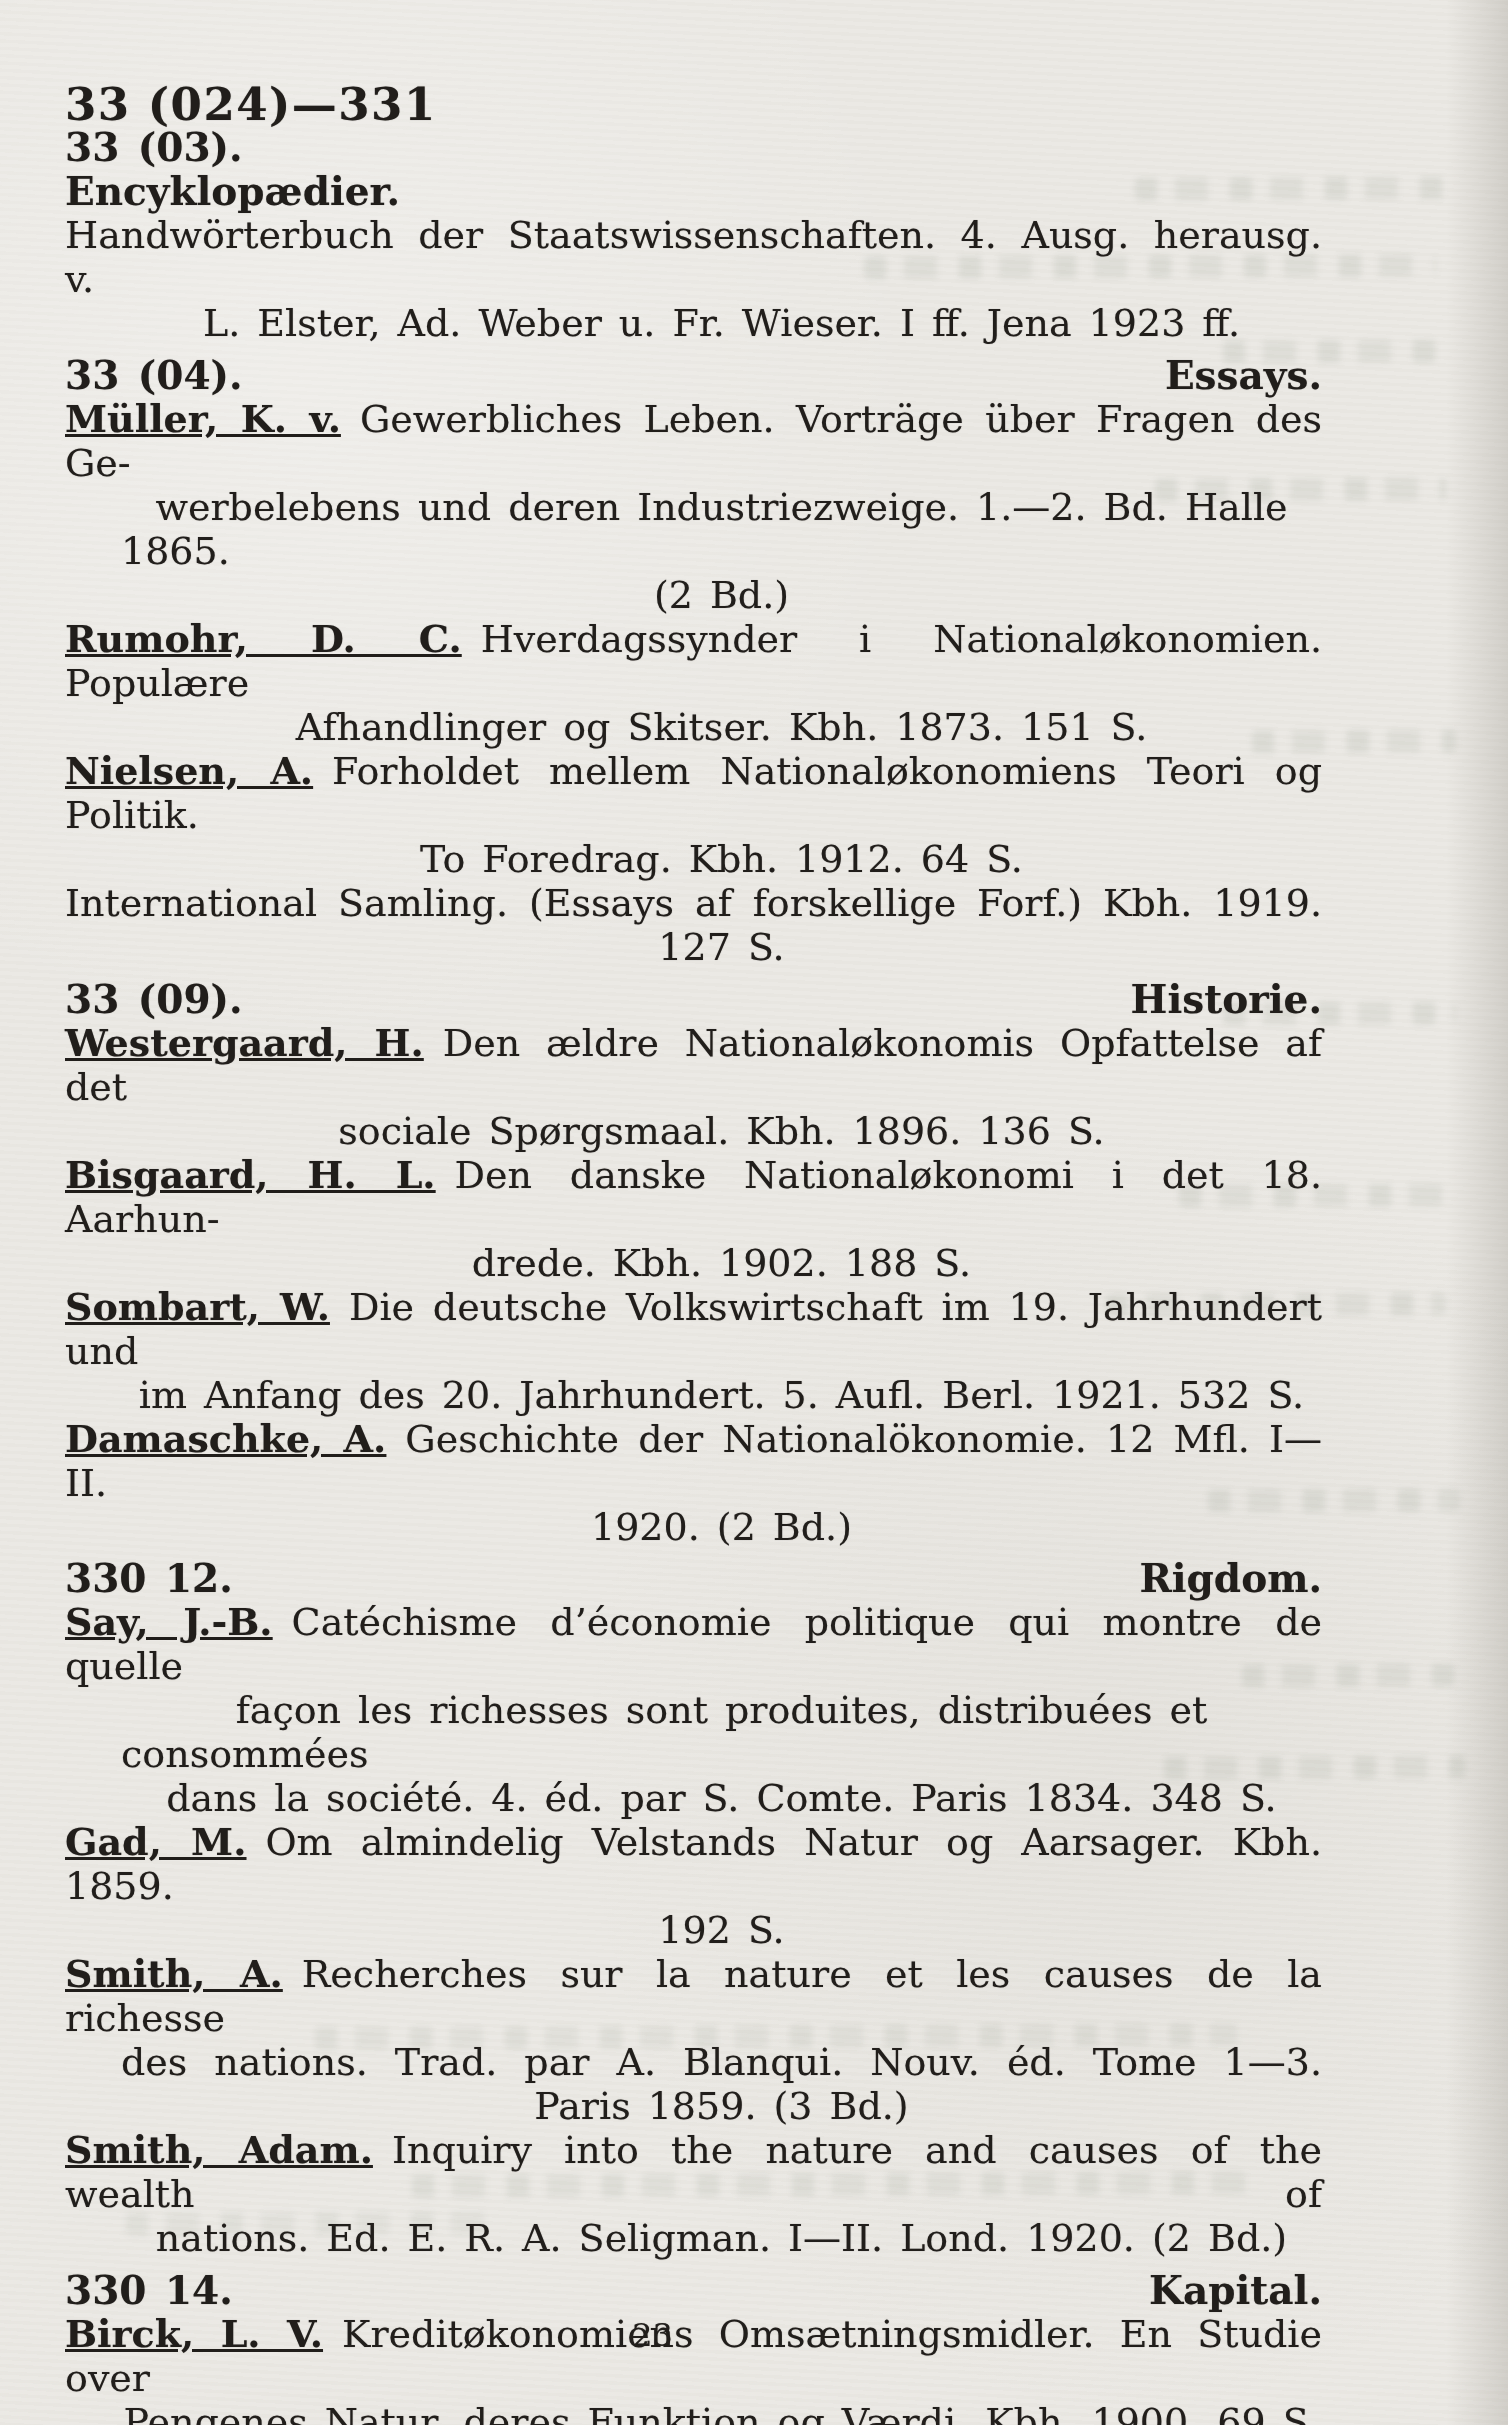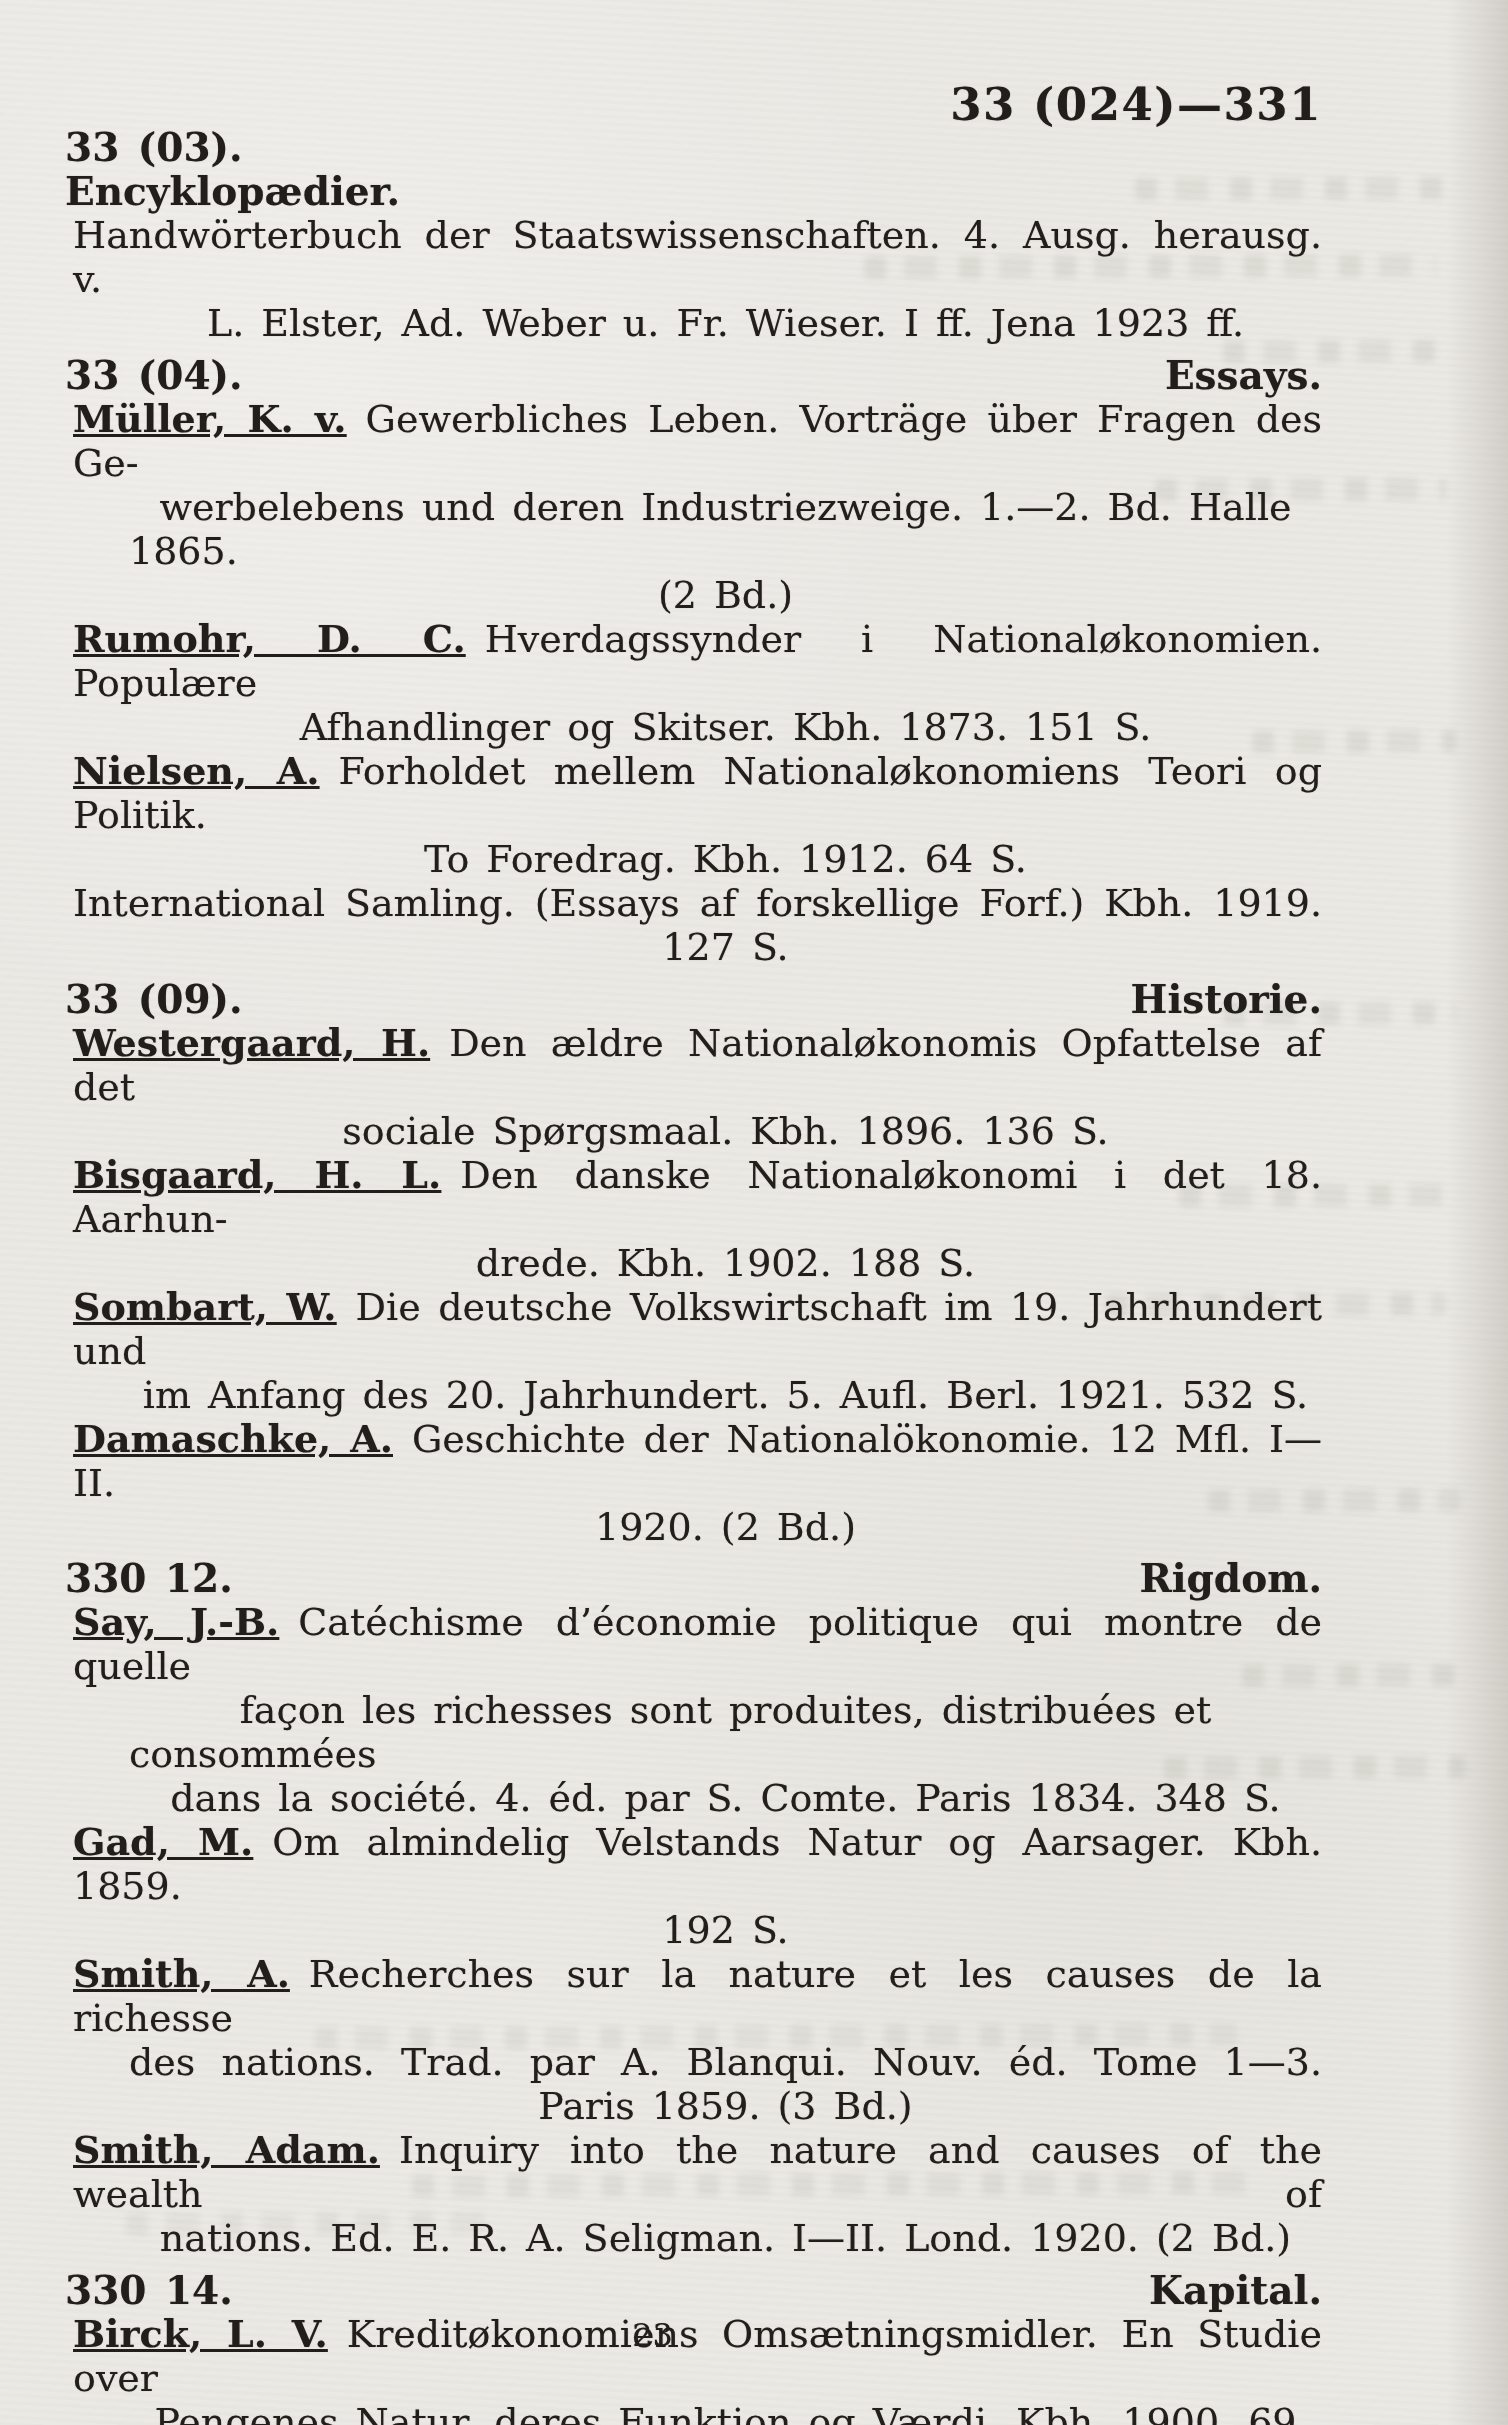--- a/index.html
+++ b/index.html
@@ -32,21 +32,20 @@
     position: absolute;
     top: 0; right: 0;
     width: 63px; height: 100%;
     background: linear-gradient(to left, rgba(108,103,92,0.20), rgba(108,103,92,0) 100%);
   }
   .running-head {
     position: absolute;
     top: 78px;
     left: 65px;
     width: 1257px;
-    text-align: right;
     font-weight: bold;
     font-size: 45px;
     letter-spacing: 1.5px;
     text-shadow: 0 0 1px rgba(35,30,25,0.45);
     white-space: nowrap;
   }
   .text-block {
     position: absolute;
     left: 65px;
     top: 125px;
@@ -60,21 +59,21 @@
     display: flex;
     justify-content: space-between;
     align-items: baseline;
     font-weight: bold;
     font-size: 39px;
     margin-top: 7.8px;
     white-space: nowrap;
   }
   .section:first-child { margin-top: 0; flex-direction: column; }
   .entry { margin: 0; }
-  .line { min-height: 44px; margin-left: 8px; }
+  .line { min-height: 44px; }
   .line.fill {
     text-align: justify;
     text-align-last: justify;
   }
   .line.cont { padding-left: 56px; text-align: center; }
   .author {
     font-weight: bold;
     margin-right: 0.50em;
     text-decoration: underline;
   }

